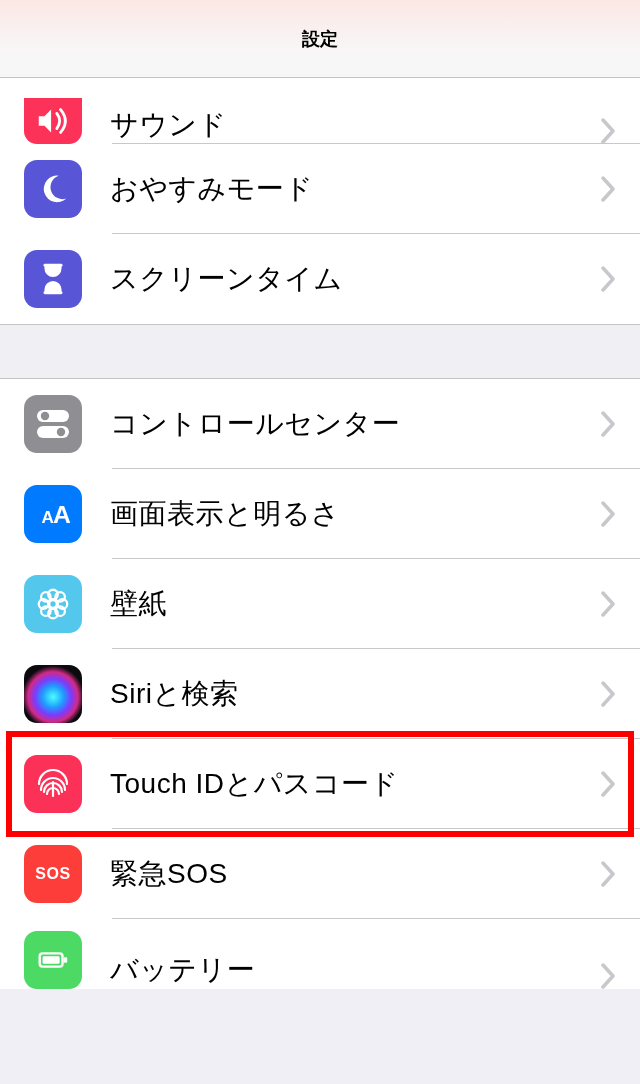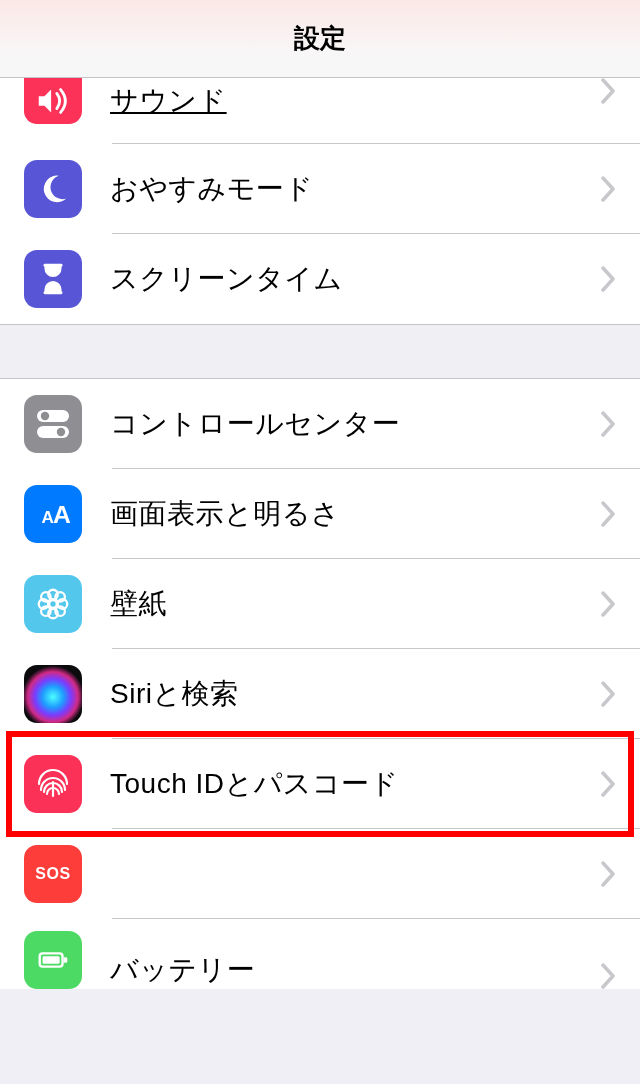--- a/index.html
+++ b/index.html
@@ -8,37 +8,37 @@
 
   .header {
     width: 100%;
     height: 78px;
     background: linear-gradient(180deg, #fbe8e5 0%, #f8f7f8 70%, #f7f7f8 100%);
     display: flex;
     align-items: center;
     justify-content: center;
     border-bottom: 1px solid #c4c4c7;
   }
-  .header-title { font-size: 26px; font-weight: 700; color: #000; }
+  .header-title { font-size: 18px; font-weight: 700; color: #000; }
 
   .list { width: 100%; background: #fff; }
   .group-gap { height: 54px; background: #efeff4; border-top: 1px solid #c4c4c7; }
   .group { background: #fff; border-top: 1px solid #c4c4c7; }
 
   .row {
     height: 90px;
     padding: 0 24px 0 24px;
     display: flex;
     align-items: center;
     position: relative;
     background: #fff;
     cursor: pointer;
   }
   
-  .row.clip-top { height: 66px; align-items: flex-start; padding-top: 0; text-decoration: underline; }
+  .row.clip-top { height: 66px; align-items: flex-end; padding-top: 0; }
   .row.clip-top .icon { margin-top: 0; }
   .row.clip-bot { height: 70px; align-items: flex-end; padding-top: 10px;}
   .row.clip-bot .icon { }
 
   .icon {
     width: 58px; height: 58px;
     border-radius: 13px;
     display: flex; align-items: center; justify-content: center;
     flex-shrink: 0;
     margin-right: 28px;
@@ -238,20 +238,21 @@
               <path d="M3 2 l10 11 l-10 11" fill="none" stroke="#c7c7cc" stroke-width="3.5" stroke-linecap="round" stroke-linejoin="round"></path>
             </svg>
           </div>
         <div class="sep"></div>
       </div>
 
       <div class="row">
         <div class="icon ic-sos">
           <span>SOS</span>
         </div>
+        <div class="label">緊急SOS</div>
         <div class="chevron">
             <svg viewBox="0 0 16 26">
               <path d="M3 2 l10 11 l-10 11" fill="none" stroke="#c7c7cc" stroke-width="3.5" stroke-linecap="round" stroke-linejoin="round"></path>
             </svg>
           </div>
         <div class="sep"></div>
       </div>
 
       <div class="row clip-bot">
         <div class="icon ic-batt">

